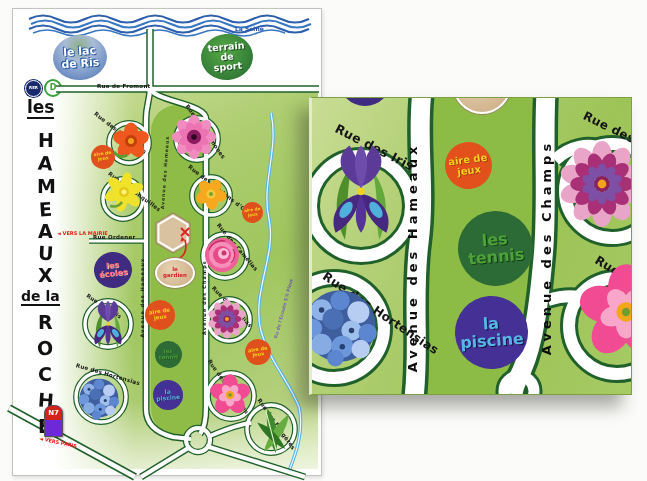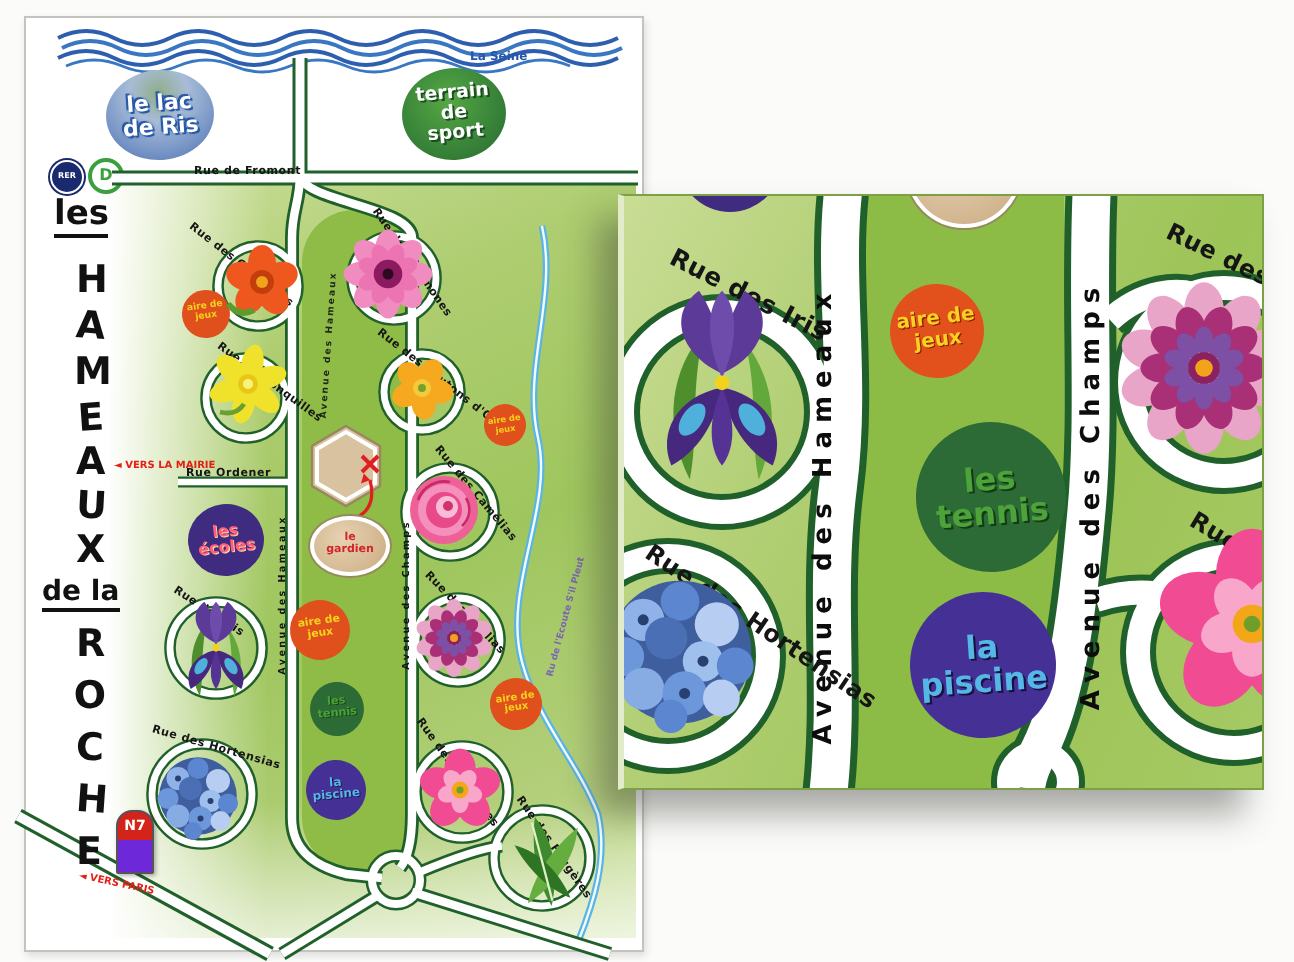--- a/index.html
+++ b/index.html
@@ -278,21 +278,21 @@
     <div class="st" style="left:196px;top:348px;font-size:5.6px;transform:rotate(54deg);">Rue des Églantines</div>
     <div class="st" style="left:246px;top:387px;font-size:5.6px;transform:rotate(55deg);">Rue des Fougères</div>
     <div class="st" style="left:69px;top:286px;width:120px;font-size:4.8px;letter-spacing:1.2px;text-align:center;transform:rotate(-90deg);transform-origin:50% 50%;">Avenue des Hameaux</div>
     <div class="st" style="left:131px;top:286px;width:120px;font-size:4.8px;letter-spacing:1.2px;text-align:center;transform:rotate(-90deg);transform-origin:50% 50%;">Avenue des Champs</div>
     <div class="st" style="left:92px;top:161px;width:120px;font-size:4.6px;letter-spacing:1px;text-align:center;transform:rotate(-86deg);transform-origin:50% 50%;opacity:.9;">Avenue des Hameaux</div>
     <div class="abs" style="left:232px;top:296px;width:80px;height:8px;font-size:4.6px;font-weight:bold;color:#7a68b0;text-align:center;transform:rotate(-75deg);transform-origin:50% 50%;white-space:nowrap;">Ru de l'Ecoute S'il Pleut</div>
 
     <div class="abs red" style="left:44px;top:221px;font-size:5px;">◄ VERS LA MAIRIE</div>
     <div class="abs red" style="left:26px;top:430px;font-size:5px;transform:rotate(12deg);">◄ VERS PARIS</div>
 
-    <div class="abs" style="left:45px;top:396px;width:17px;height:30px;background:#6d28d9;border:1px solid #555;border-radius:8px 8px 1px 1px;box-shadow:1px 1px 2px rgba(0,0,0,.3);">
+    <div class="abs" style="left:31px;top:396px;width:17px;height:30px;background:#6d28d9;border:1px solid #555;border-radius:8px 8px 1px 1px;box-shadow:1px 1px 2px rgba(0,0,0,.3);">
       <div style="height:14px;background:#d42318;border-radius:7px 7px 0 0;color:#fff;font-size:7px;font-weight:bold;text-align:center;line-height:15px;">N7</div>
     </div>
 
     <div class="abs circ poi" style="left:78px;top:136px;width:24px;height:24px;background:#e0501c;color:#f5d21c;font-size:4.6px;font-weight:bold;transform:rotate(-8deg);">
       <span>aire de</span>
         <span>jeux</span>
       </div>
     <div class="abs circ poi" style="left:229px;top:193px;width:21px;height:21px;background:#e0501c;color:#f5d21c;font-size:4.2px;font-weight:bold;transform:rotate(-8deg);">
       <span>aire de</span>
         <span>jeux</span>

